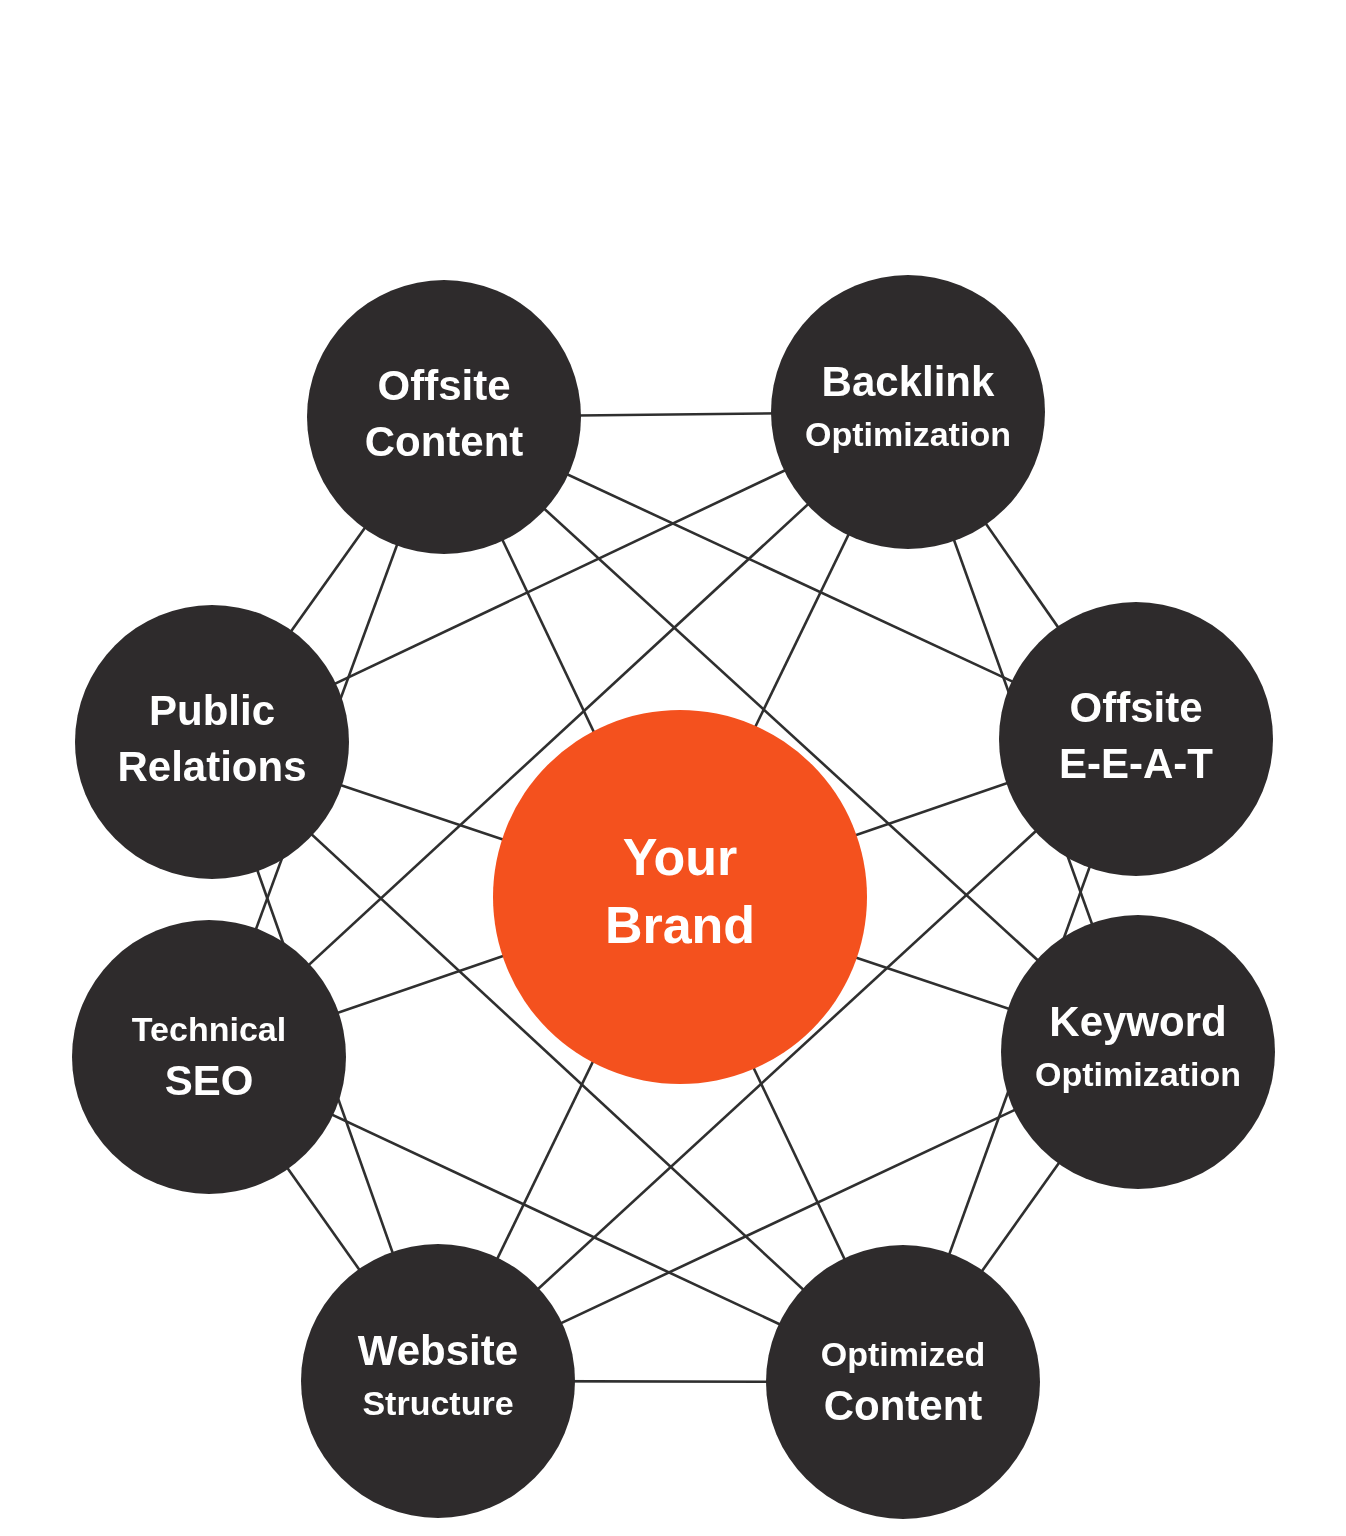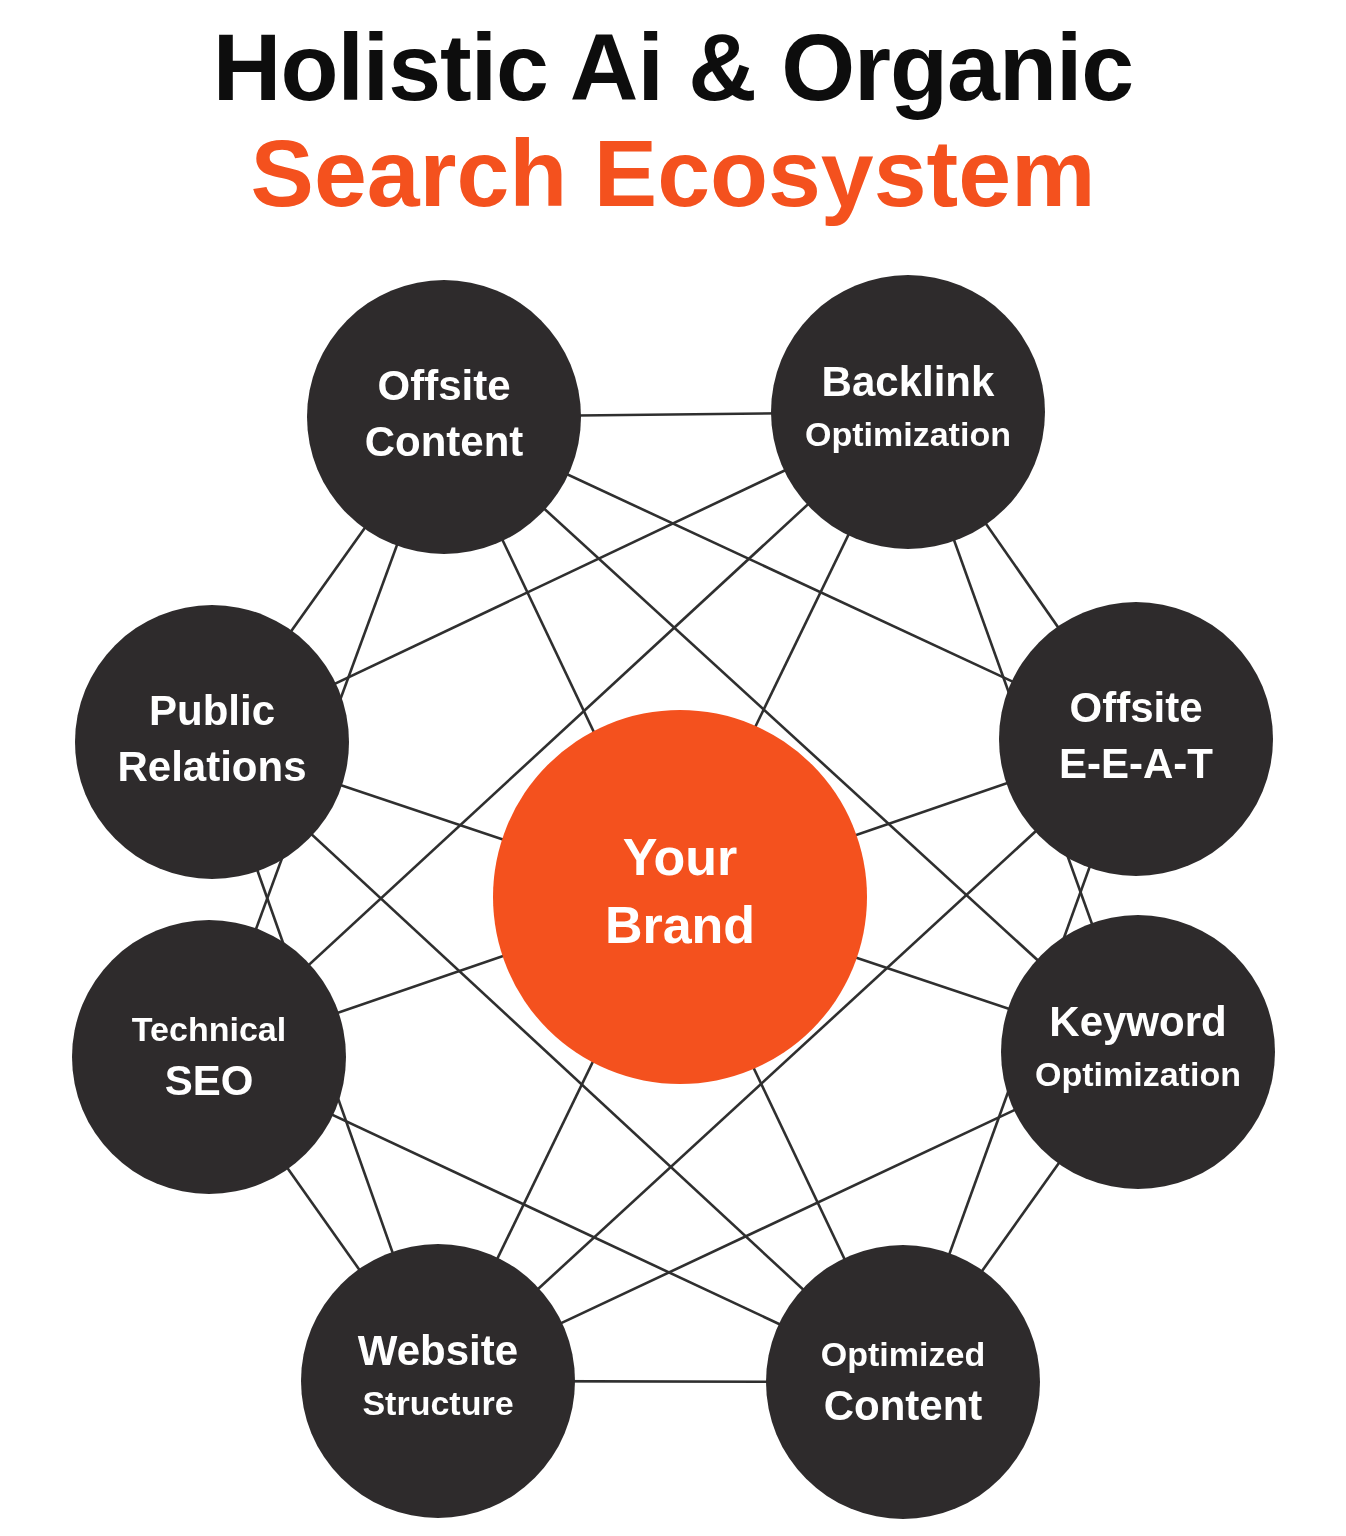--- a/index.html
+++ b/index.html
@@ -57,24 +57,20 @@
   }
   .t-lg{ font-size:42px; }
   .t-md{ font-size:34px; }
   .t-ctr{ font-size:52px; }
 </style>
 </head>
 <body>
 
 <div class="canvas">
 
-  <div class="title">
-    <div class="t1">Holistic Ai &amp; Organic</div>
-    <div class="t2">Search Ecosystem</div>
-  </div>
 
   <svg class="diagram" width="1346" height="1536" viewBox="0 0 1346 1536">
 
     <g id="edge-layer">
         <line x1="444" y1="417" x2="908" y2="412" class="edge"></line>
         <line x1="908" y1="412" x2="1136" y2="739" class="edge"></line>
         <line x1="1138" y1="1052" x2="903" y2="1382" class="edge"></line>
         <line x1="903" y1="1382" x2="438" y2="1381" class="edge"></line>
         <line x1="438" y1="1381" x2="209" y2="1057" class="edge"></line>
         <line x1="212" y1="742" x2="444" y2="417" class="edge"></line>

